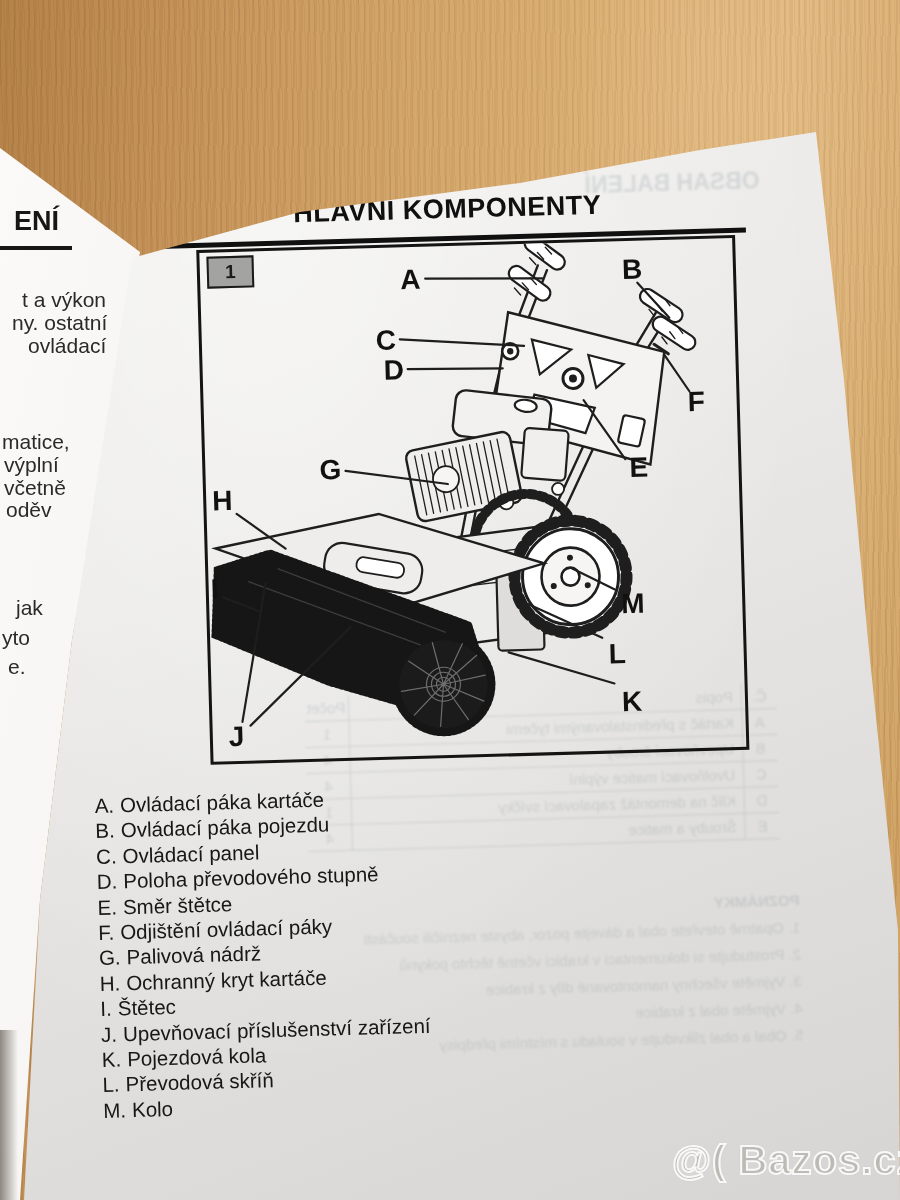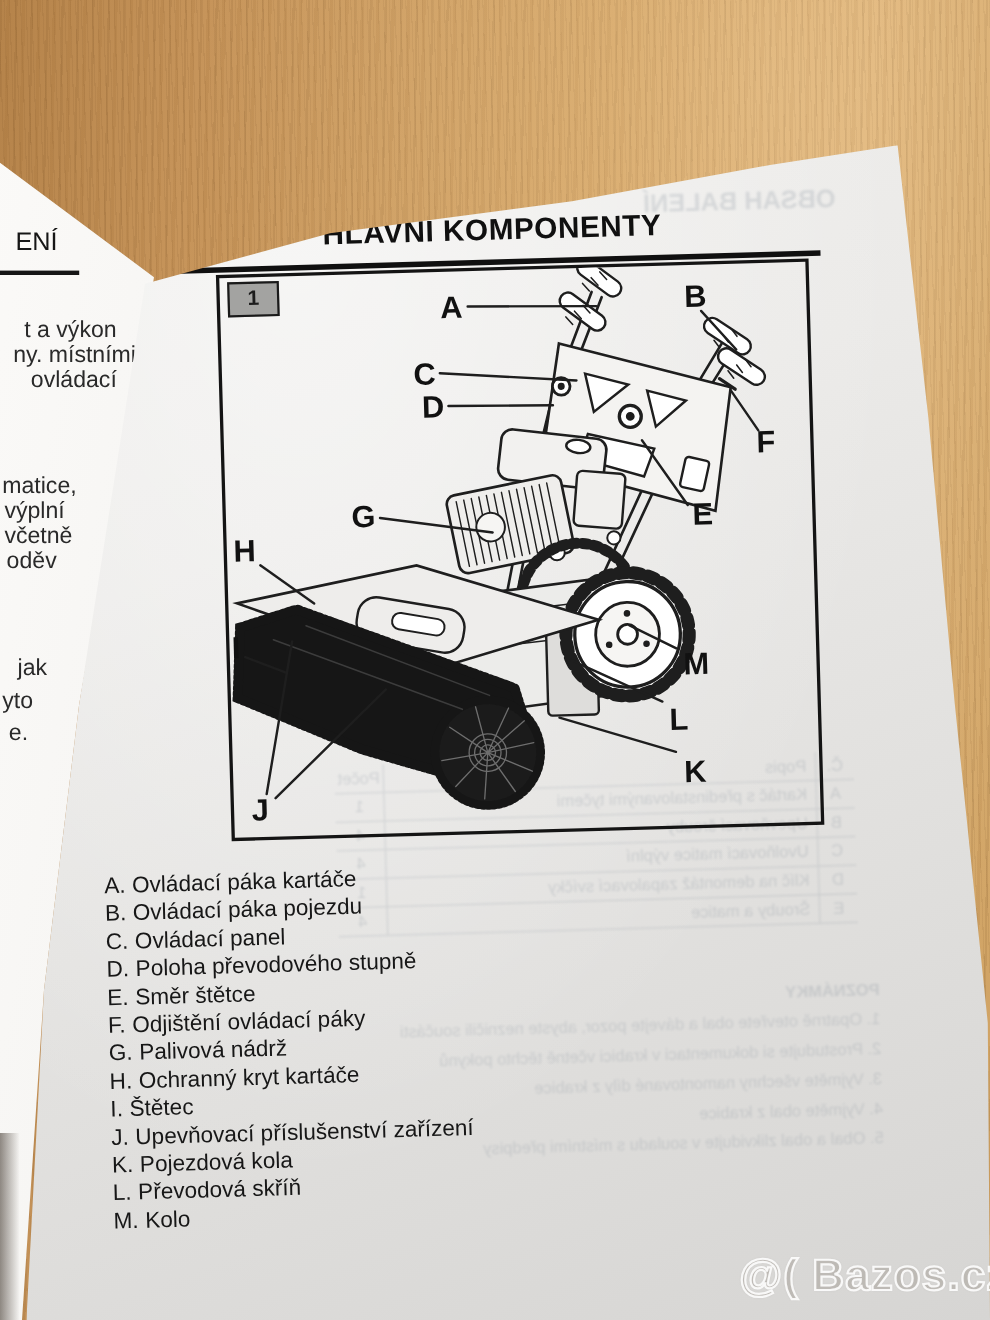--- a/index.html
+++ b/index.html
@@ -12,21 +12,21 @@
       repeating-linear-gradient(88deg, rgba(80,45,10,.07) 0 1px, rgba(0,0,0,0) 1px 5px),
       linear-gradient(96deg,#b5834a 0%,#c6945a 18%,#cd9d60 38%,#d2a262 55%,#dcb074 78%,#cfa263 100%);
   }
   
   .left-page{
     position:absolute;inset:0;z-index:1;
     clip-path:polygon(0 148px,140px 252px,72px 640px,40px 900px,20px 1200px,0 1200px);
     background:linear-gradient(100deg,#fbfaf8 0%,#f3f2f0 40%,#e7e6e4 100%);
   }
   .fragment{position:absolute;color:#2a2a2a;font-size:21px;white-space:nowrap;}
-  .frag-heading{font-size:23px;font-weight:normal;color:#161616;}
+  .frag-heading{font-size:27px;font-weight:bold;color:#161616;}
   .frag-rule{position:absolute;background:#161616;height:4px;}
   .edge-shadow{
     position:absolute;left:0;top:1030px;width:18px;height:170px;z-index:2;
     background:linear-gradient(to right,rgba(55,45,35,.55),rgba(55,45,35,0));
   }
   
   .main-page{
     position:absolute;inset:0;z-index:3;
     clip-path:polygon(132px 258px,300px 212px,520px 183px,700px 150px,816px 132px,844px 380px,868px 640px,898px 930px,900px 1200px,24px 1200px,40px 900px,72px 640px);
     background:
@@ -78,21 +78,21 @@
 </style>
 </head>
 <body>
 
 <div class="scene">
 
   <div class="left-page">
     <div class="fragment frag-heading" style="left:14px;top:206px">ENÍ</div>
     <div class="frag-rule" style="left:0;top:246px;width:72px"></div>
     <div class="fragment" style="left:22px;top:288px">t a výkon</div>
-    <div class="fragment" style="left:12px;top:311px">ny. místními</div>
+    <div class="fragment" style="left:12px;top:311px">ny. ostatní</div>
     <div class="fragment" style="left:28px;top:334px">ovládací</div>
     <div class="fragment" style="left:2px;top:430px">matice,</div>
     <div class="fragment" style="left:4px;top:453px">výplní</div>
     <div class="fragment" style="left:4px;top:476px">včetně</div>
     <div class="fragment" style="left:6px;top:498px">oděv</div>
     <div class="fragment" style="left:16px;top:596px">jak</div>
     <div class="fragment" style="left:2px;top:626px">yto</div>
     <div class="fragment" style="left:8px;top:655px">e.</div>
   </div>
   <div class="edge-shadow"></div>

